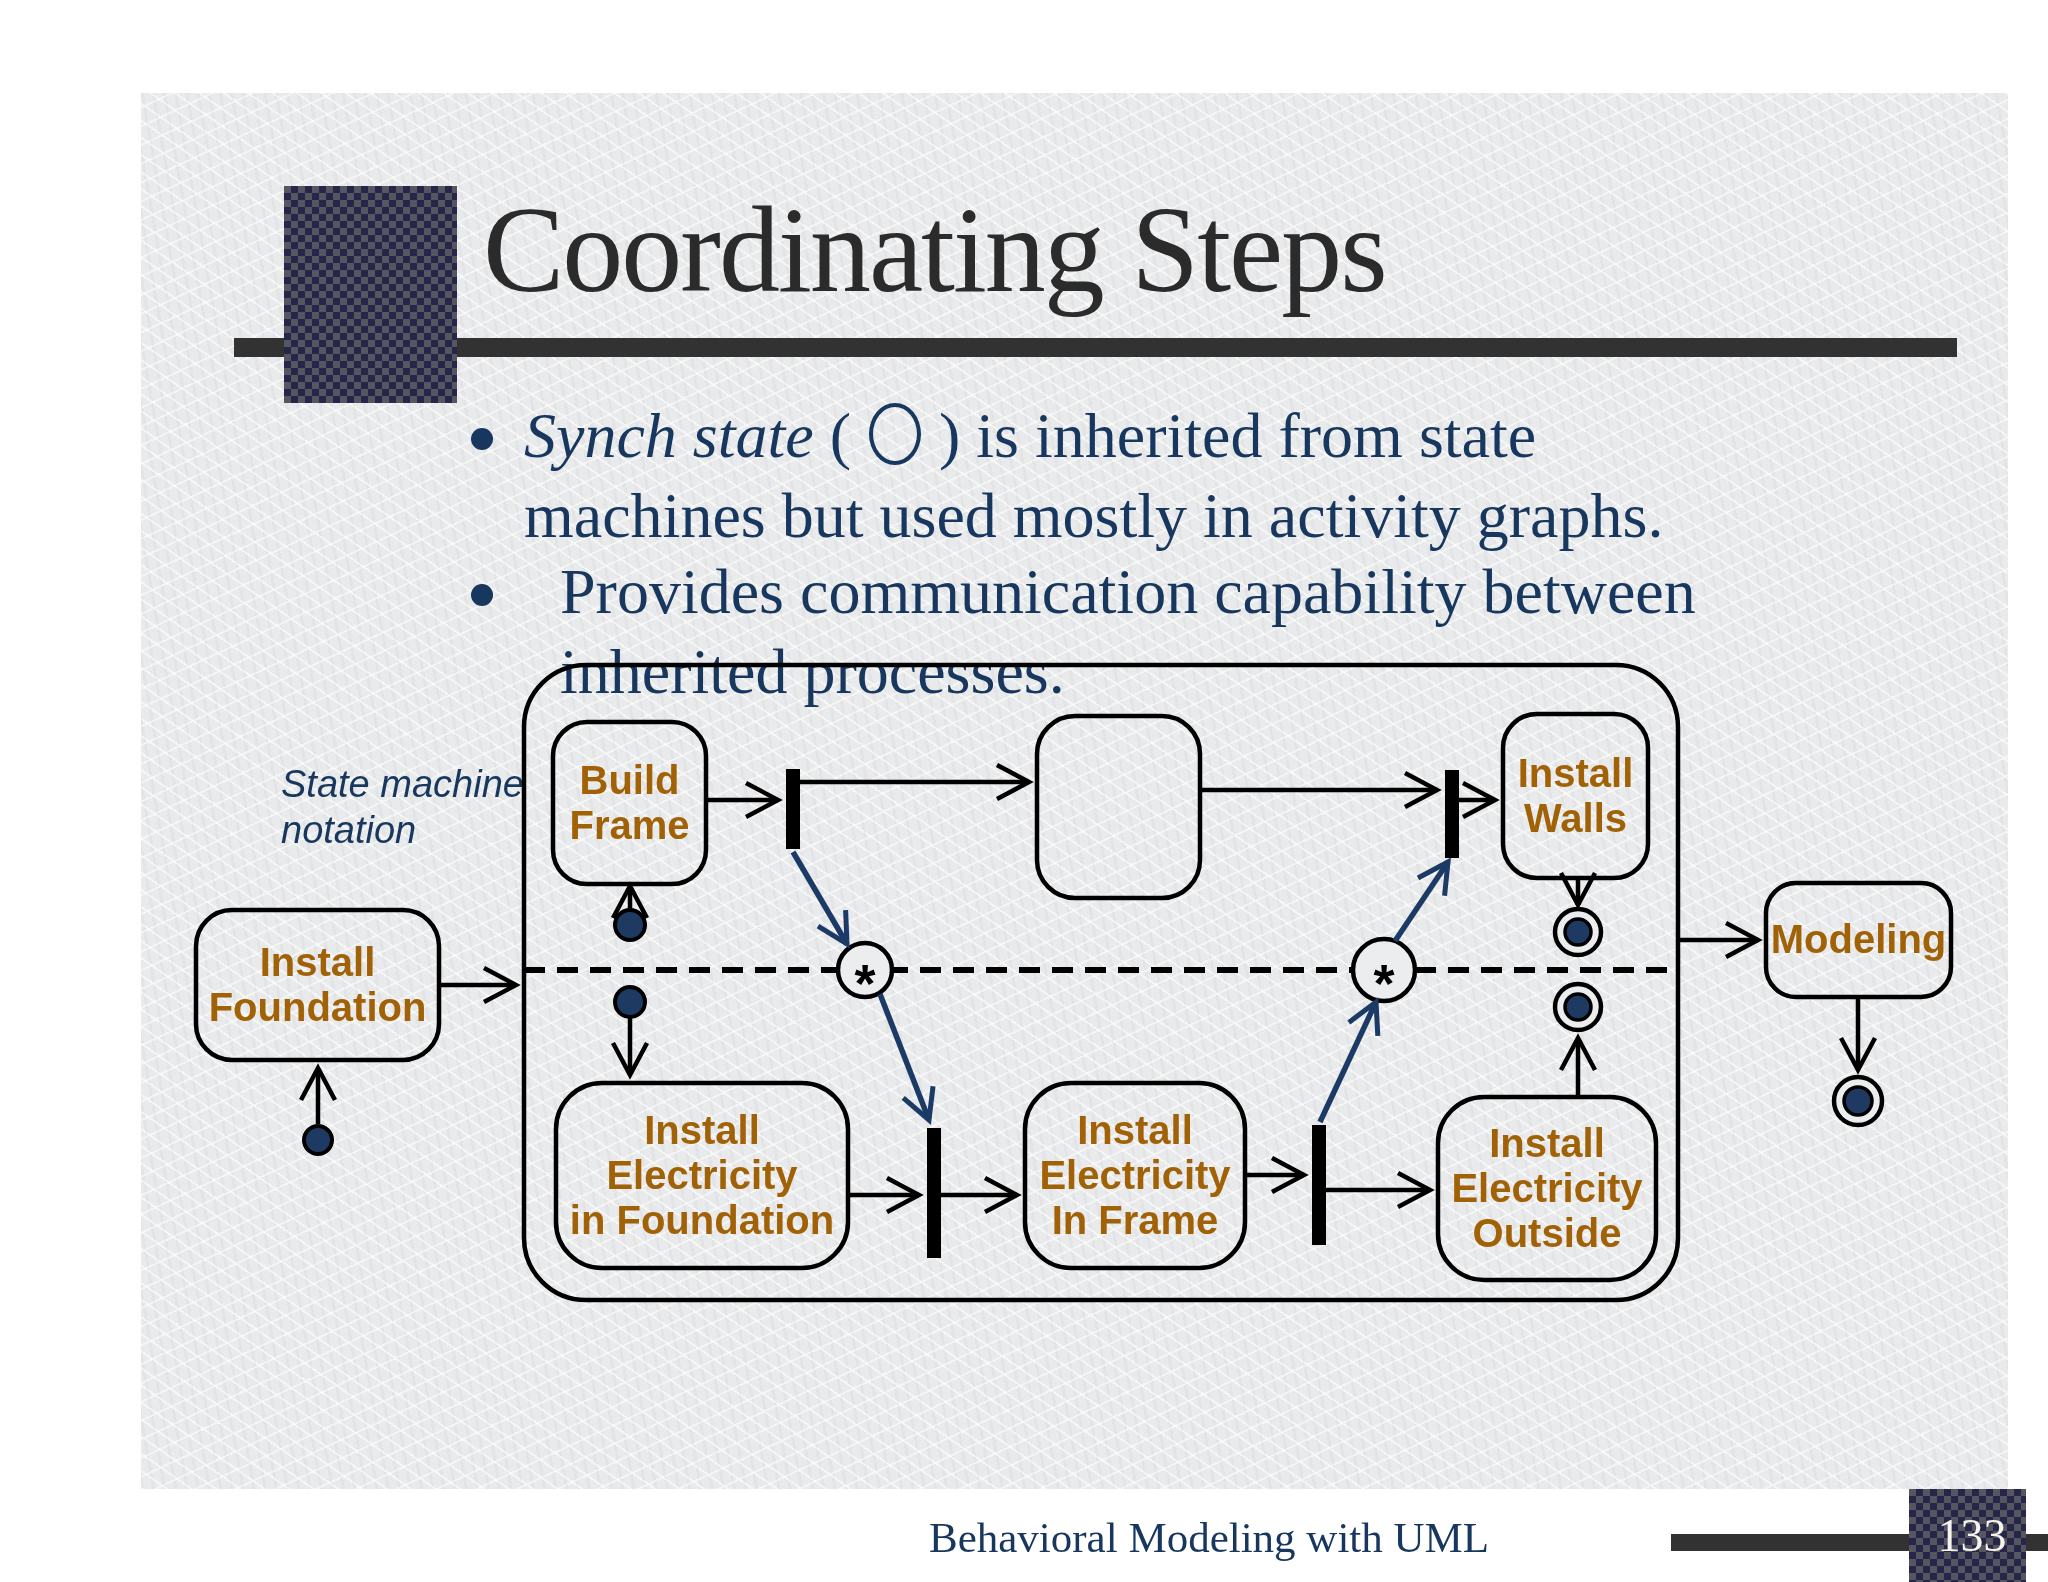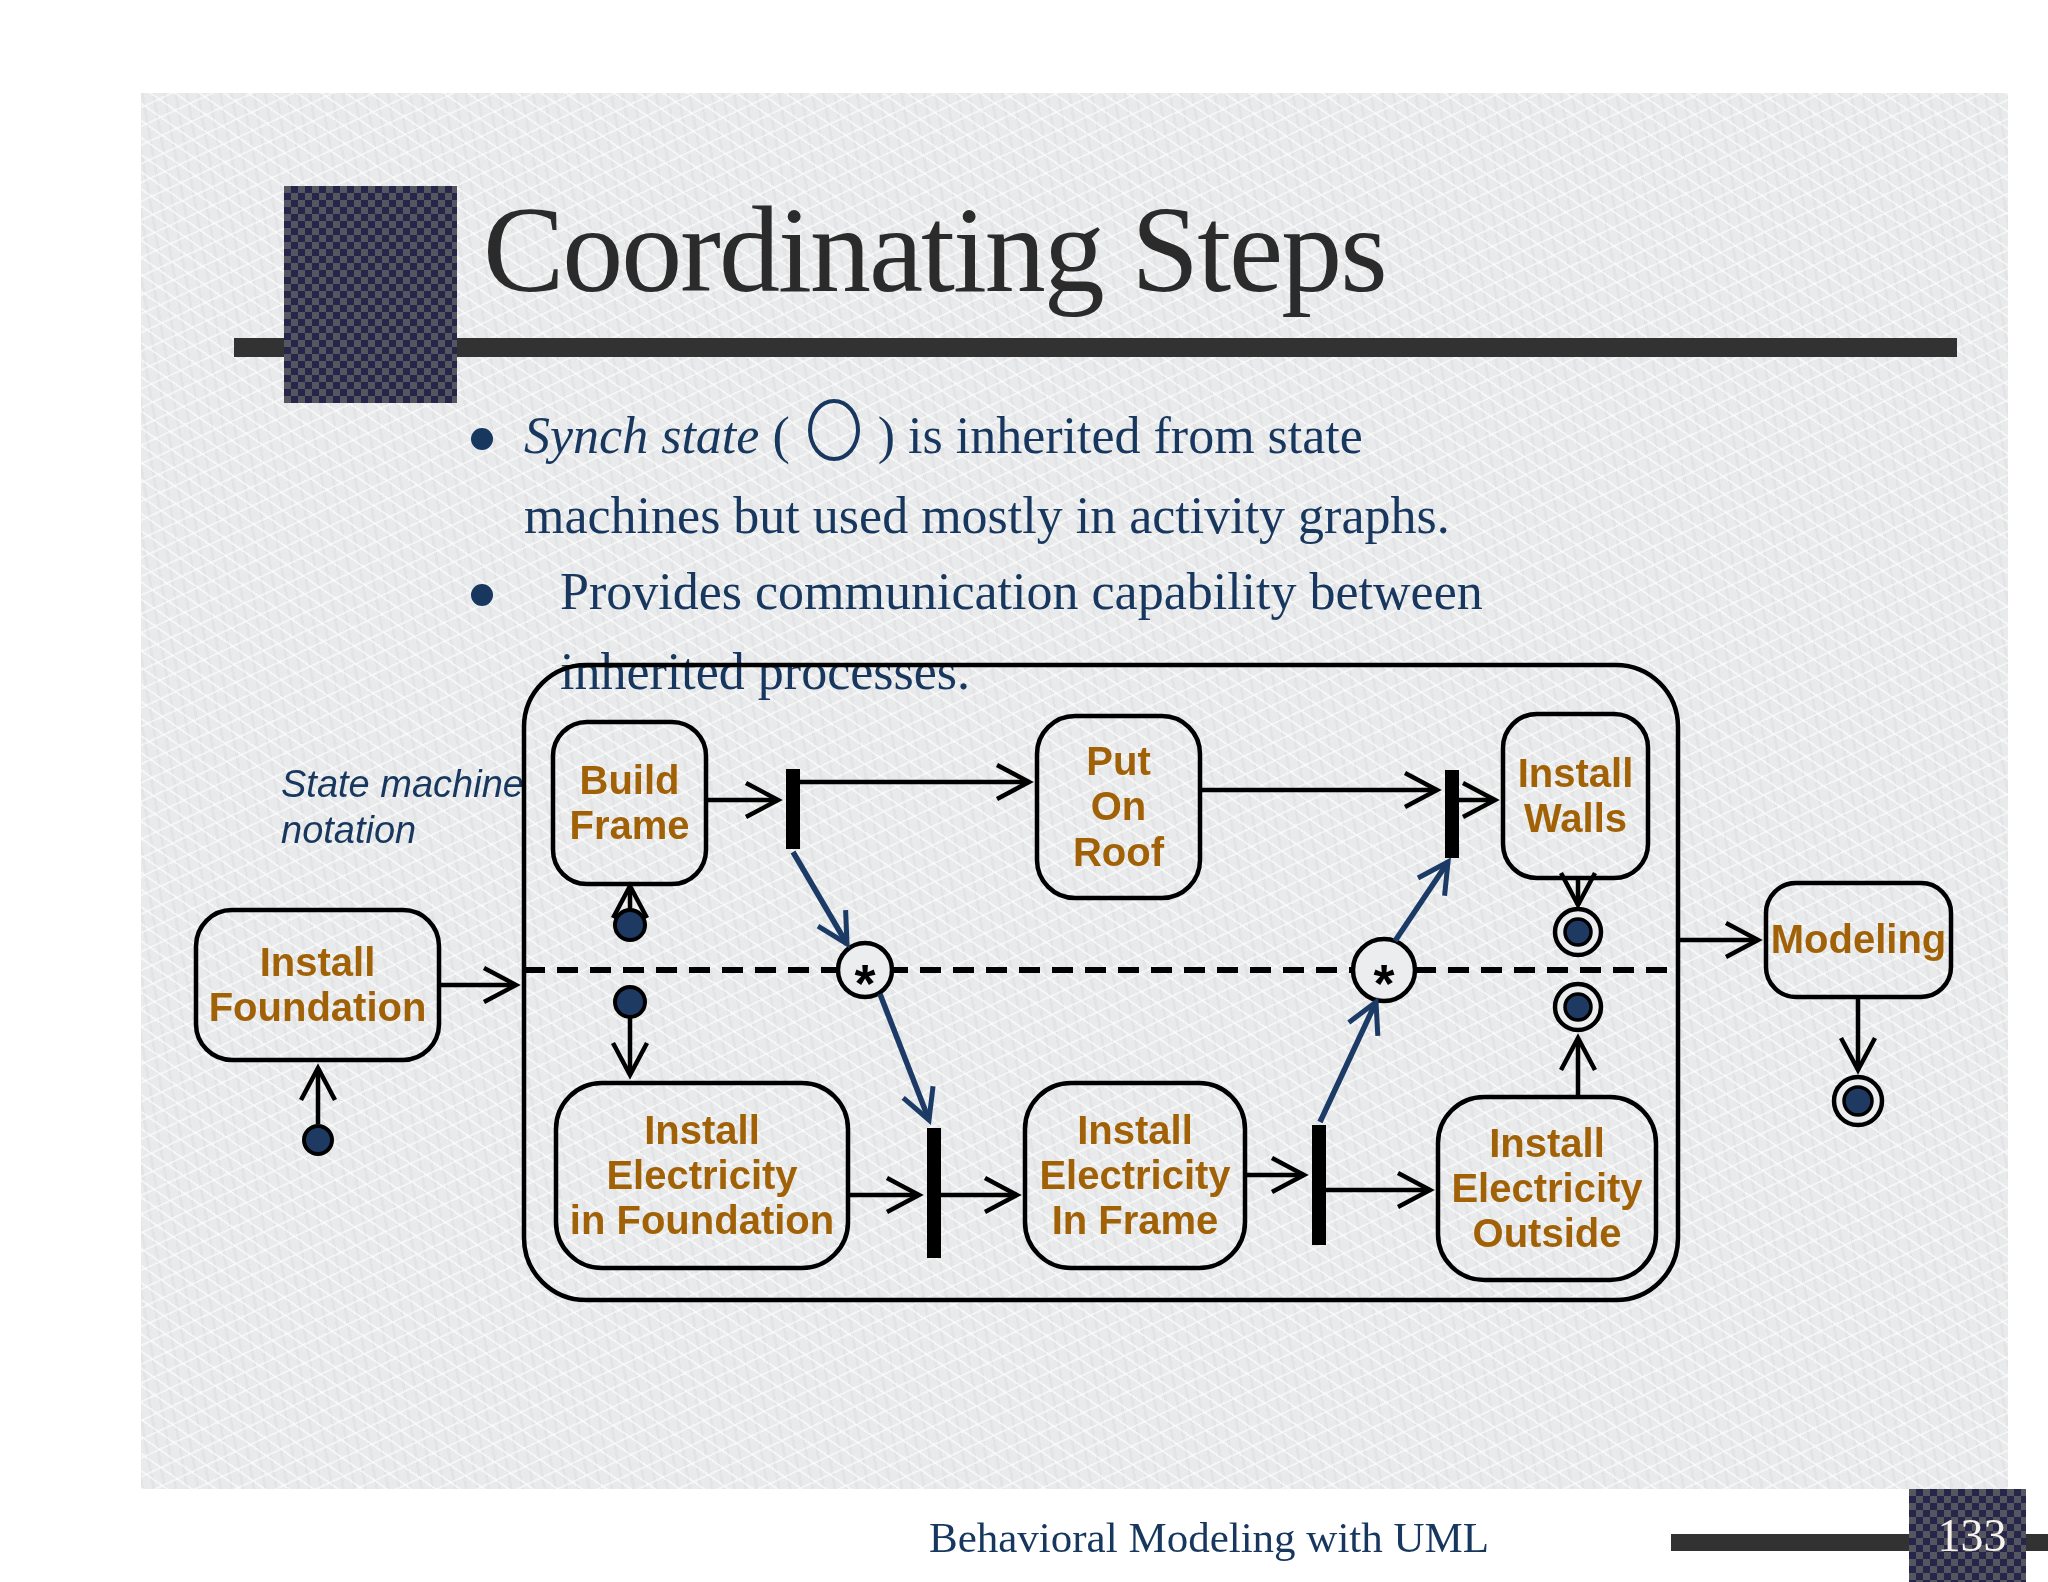--- a/index.html
+++ b/index.html
@@ -12,21 +12,21 @@
            repeating-linear-gradient(-25deg, rgba(255,255,255,.5) 0 2px, rgba(255,255,255,0) 2px 17px),
            repeating-linear-gradient(80deg, rgba(224,224,227,.6) 0 3px, rgba(255,255,255,0) 3px 11px);}
   .checker{background:repeating-conic-gradient(#26264a 0% 25%, #565661 0% 50%);
            background-size:14px 14px;padding-left:9px;}
   #title-square{position:absolute;left:143px;top:93px;width:164px;height:217px;z-index:3;}
   #title-bar{position:absolute;left:93px;top:245px;width:1723px;height:19px;background:#323232;z-index:2;}
   #slide-title{position:absolute;left:342px;top:84px;margin:0;z-index:4;
     font-family:"Liberation Serif",serif;font-weight:400;font-size:122px;line-height:1.2;
     letter-spacing:-2px;color:#2b2b2b;white-space:nowrap;}
   .bullet{position:absolute;display:flex;align-items:flex-start;z-index:4;
-    font-family:"Liberation Serif",serif;font-size:52px;line-height:80px;color:#17375E;}
+    font-family:"Liberation Serif",serif;font-size:64px;line-height:80px;color:#17375E;}
   .bdot{flex:0 0 auto;width:22px;height:22px;border-radius:50%;background:#17375E;margin-top:32px;}
   .btext{margin-left:31px;}
   .line{white-space:nowrap;}
   .it{font-style:italic;}
   .synch-circle{display:inline-block;width:44px;height:54px;border:4px solid #17375E;
     border-radius:50%;vertical-align:-8px;margin:0 18px;}
   #bullet-1{left:330px;top:303px;}
   #bullet-2{left:330px;top:459px;gap:36px;}
   #side-label{position:absolute;left:140px;top:668px;z-index:4;
     font-style:italic;font-size:38px;line-height:46px;color:#17375E;white-space:pre-line;}
@@ -153,23 +153,20 @@
       <circle cx="1530" cy="1007" r="13" fill="#1e3a63" stroke="#000" stroke-width="3.5"></circle>
       <circle cx="1810" cy="1101" r="24" fill="#ecedee" stroke="#000" stroke-width="4.5"></circle>
       <circle cx="1810" cy="1101" r="14" fill="#1e3a63" stroke="#000" stroke-width="3.5"></circle>
     </g>
   </svg>
 
   <div class="state-label" style="left:148px;top:910px;width:243px;height:150px;">Install
 Foundation</div>
   <div class="state-label" style="left:505px;top:722px;width:153px;height:162px;">Build
 Frame</div>
-  <div class="state-label" style="left:989px;top:716px;width:163px;height:182px;">Put
-On
-Roof</div>
   <div class="state-label" style="left:1455px;top:714px;width:145px;height:164px;">Install
 Walls</div>
   <div class="state-label" style="left:508px;top:1083px;width:292px;height:185px;">Install
 Electricity
 in Foundation</div>
   <div class="state-label" style="left:977px;top:1083px;width:220px;height:185px;">Install
 Electricity
 In Frame</div>
   <div class="state-label" style="left:1390px;top:1097px;width:218px;height:183px;">Install
 Electricity

